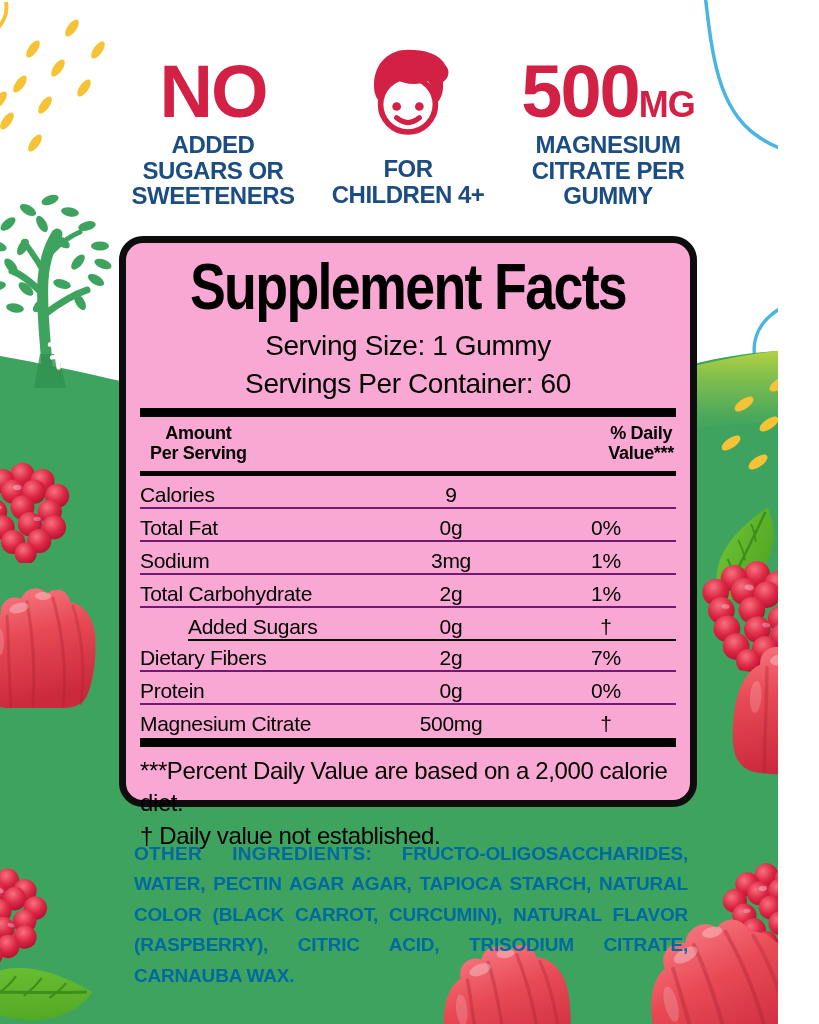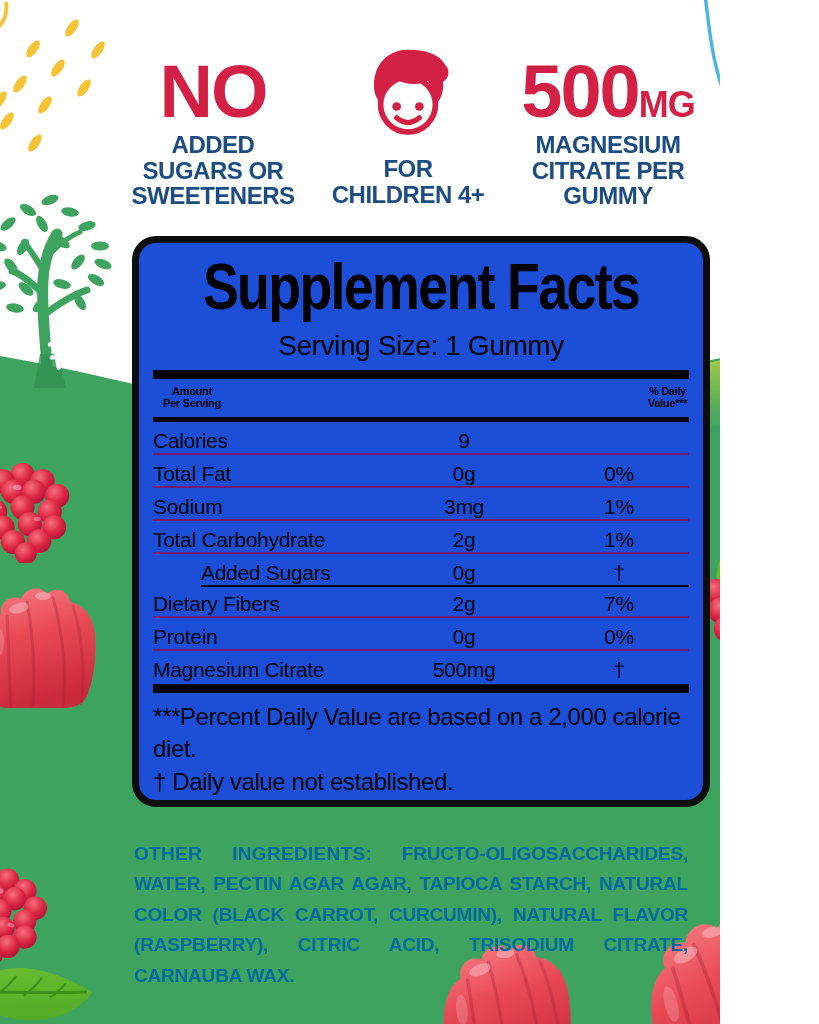--- a/index.html
+++ b/index.html
@@ -1,48 +1,47 @@
 <!DOCTYPE html>
 <html><head>
 <meta charset="utf-8">
 <style>
   html,body{margin:0;padding:0;}
   .canvas{
-    position:relative;width:720px;height:1024px;overflow:hidden;background:#ffffff;
+    position:relative;width:778px;height:1024px;overflow:hidden;background:#ffffff;
     font-family:"Liberation Sans", sans-serif;color:#000;
   }
   .bg{position:absolute;left:0;top:0;width:819px;height:1024px;z-index:0;}
 
   
   .badge{position:absolute;text-align:center;z-index:2;}
   .badge-1{left:126px;top:58px;width:174px;}
   .badge-2{left:321px;top:46px;width:174px;}
   .badge-3{left:514px;top:58px;width:188px;}
   .badge-big{font-size:74px;font-weight:800;color:#d32045;line-height:0.92;letter-spacing:-2px;}
   .badge-big .unit{font-size:36px;letter-spacing:-1px;}
   .badge-sub{margin-top:6px;font-size:24px;font-weight:800;color:#1b4c82;line-height:1.07;letter-spacing:-0.5px;white-space:pre-line;}
   .boy-icon{width:96px;height:104px;margin:0 auto;display:block;}
 
   
   .panel{
     position:absolute;left:119px;top:236px;width:578px;height:571px;z-index:2;
-    background:#1d4ed8;border:7px solid #0d0d0d;border-radius:24px;box-sizing:border-box;
+    background:#f9a8d4;border:7px solid #0d0d0d;border-radius:24px;box-sizing:border-box;
     padding:10px 14px 0 14px;
-    margin-left:13px;
   }
   .facts-title{
     font-size:64px;font-weight:800;text-align:center;letter-spacing:-2px;line-height:1.0;
     transform:scaleX(0.84);transform-origin:50% 50%;white-space:nowrap;margin-top:2px;
   }
   .serving{margin-top:8px;font-size:28px;font-weight:400;line-height:1.35;letter-spacing:-0.4px;text-align:center;}
   .bar{background:#000;}
   .bar-thick{height:9px;margin-top:5px;}
   .bar-mid{height:5px;}
   .thead{display:flex;justify-content:space-between;align-items:flex-start;padding:6px 2px 7px 10px;}
-  .thead .col{font-size:11px;font-weight:700;line-height:1.15;white-space:pre-line;text-align:center;letter-spacing:-0.3px;}
+  .thead .col{font-size:18px;font-weight:700;line-height:1.15;white-space:pre-line;text-align:center;letter-spacing:-0.3px;}
   .frow{display:flex;align-items:flex-end;height:31px;font-size:21px;letter-spacing:-0.3px;position:relative;}
   .frow + .frow{border-top:2px solid #701a75;}
   .frow .name{flex:1;text-align:left;}
   .frow.indent .name{padding-left:48px;}
   .frow .amt{width:170px;text-align:center;}
   .frow .dv{width:140px;text-align:center;}
   .frow.sep-indent{border-top:none;}
   .frow.sep-indent::before{content:"";position:absolute;left:48px;right:0;top:0;height:2px;background:#000;}
   .bar-bottom{height:9px;margin-top:2px;}
   .footnotes{margin-top:8px;font-size:24px;line-height:1.35;letter-spacing:-0.4px;}
@@ -237,20 +236,21 @@
     <div class="badge-big"><span>500</span><span class="unit">MG</span></div>
     <div class="badge-sub">MAGNESIUM
 CITRATE PER
 GUMMY</div>
   </div>
 
   <div class="panel">
     <div class="facts-title">Supplement Facts</div>
     <div class="serving">
       <div>Serving Size: 1 Gummy</div>
+      <div>Servings Per Container: 60</div>
     </div>
     <div class="bar bar-thick"></div>
 
     <div class="thead">
       <div class="col">Amount
 Per Serving</div>
       <div class="col">% Daily
 Value***</div>
     </div>
     <div class="bar bar-mid"></div>

